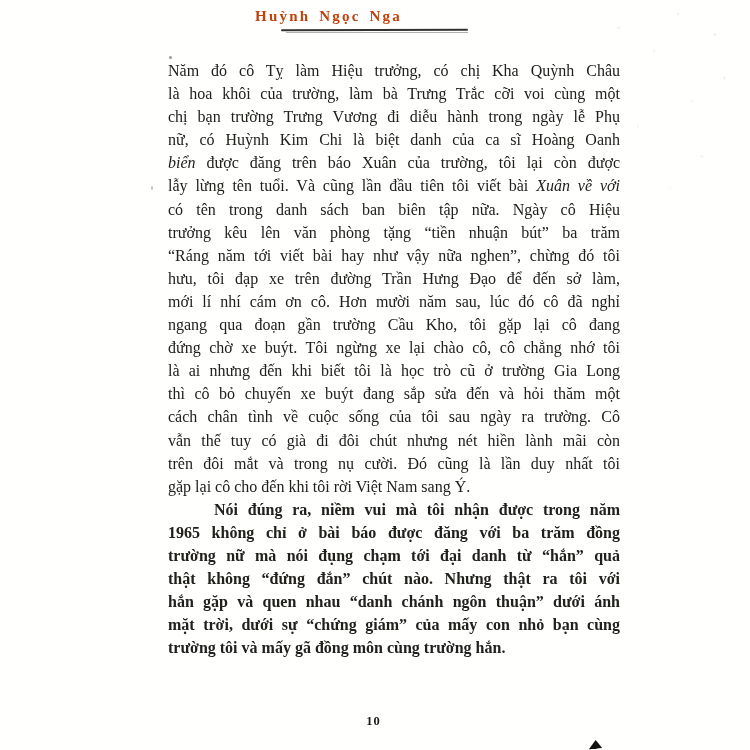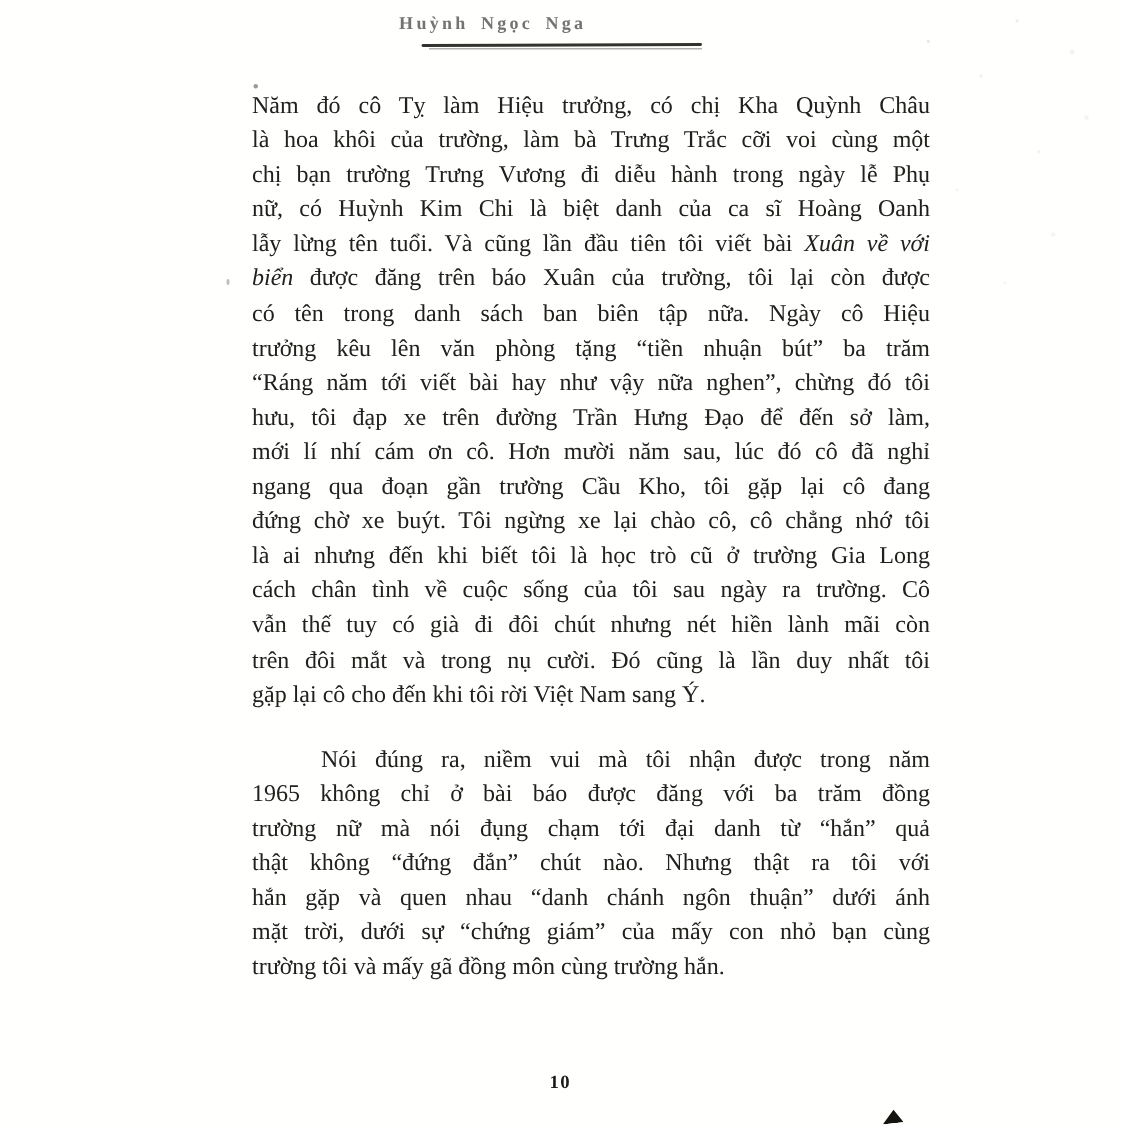--- a/index.html
+++ b/index.html
@@ -12,41 +12,41 @@
   .page{
     position:relative;
     width:750px;height:750px;
     background:#fffffe;
     color:#1f1e1c;
   }
   
   .running-head{
     position:absolute;top:8px;left:0;width:657px;
     text-align:center;
-    font-size:12px;font-weight:bold;
+    font-size:15px;font-weight:bold;
     letter-spacing:2.2px;word-spacing:3px;
-    color:#737373;
+    color:#c2410c;
   }
   .head-rule-main{
     position:absolute;top:29px;left:281px;width:187px;height:2px;
     background:#33322e;border-radius:1px;
     transform:rotate(-0.2deg);
   }
   .head-rule-echo{
     position:absolute;top:32px;left:286px;width:182px;height:1px;
     background:rgba(51,50,46,0.38);
   }
   
   .text-block{
     position:absolute;top:59px;left:168px;width:452px;
     font-size:16px;
     color:#21201d;
   }
   .paragraph{margin:0;padding:0;}
-  .paragraph + .paragraph{margin-top:20px;}
+  .paragraph + .paragraph{margin-top:0;font-weight:bold;}
   .line{
     height:23.1px;line-height:23.1px;
     white-space:nowrap;
     text-align:justify;
     text-align-last:justify;
   }
   .line.last{text-align-last:left;}
   .paragraph.indent .line:first-child{text-indent:46px;}
   .italic{font-style:italic;}
   
@@ -97,30 +97,31 @@
 
   <div class="speck speck-a"></div>
   <div class="speck speck-b"></div>
 
   <div class="text-block" id="text-block">
       <div class="paragraph">
         <div class="line"><span>Năm đó cô Tỵ làm Hiệu trưởng, có chị Kha Quỳnh Châu</span></div>
         <div class="line"><span>là hoa khôi của trường, làm bà Trưng Trắc cỡi voi cùng một</span></div>
         <div class="line"><span>chị bạn trường Trưng Vương đi diễu hành trong ngày lễ Phụ</span></div>
         <div class="line"><span>nữ, có Huỳnh Kim Chi là biệt danh của ca sĩ Hoàng Oanh</span></div>
+        <div class="line"><span class="italic">biển</span><span> được đăng trên báo Xuân của trường, tôi lại còn được</span></div>
         <div class="line"><span>lẫy lừng tên tuổi. Và cũng lần đầu tiên tôi viết bài </span><span class="italic">Xuân về với</span></div>
-        <div class="line"><span class="italic">biển</span><span> được đăng trên báo Xuân của trường, tôi lại còn được</span></div>
         <div class="line"><span>có tên trong danh sách ban biên tập nữa. Ngày cô Hiệu</span></div>
         <div class="line"><span>trưởng kêu lên văn phòng tặng “tiền nhuận bút” ba trăm</span></div>
         <div class="line"><span>“Ráng năm tới viết bài hay như vậy nữa nghen”, chừng đó tôi</span></div>
         <div class="line"><span>hưu, tôi đạp xe trên đường Trần Hưng Đạo để đến sở làm,</span></div>
         <div class="line"><span>mới lí nhí cám ơn cô. Hơn mười năm sau, lúc đó cô đã nghỉ</span></div>
         <div class="line"><span>ngang qua đoạn gần trường Cầu Kho, tôi gặp lại cô đang</span></div>
         <div class="line"><span>đứng chờ xe buýt. Tôi ngừng xe lại chào cô, cô chẳng nhớ tôi</span></div>
         <div class="line"><span>là ai nhưng đến khi biết tôi là học trò cũ ở trường Gia Long</span></div>
+        <div class="line"><span>thì cô bỏ chuyến xe buýt đang sắp sửa đến và hỏi thăm một</span></div>
         <div class="line"><span>cách chân tình về cuộc sống của tôi sau ngày ra trường. Cô</span></div>
         <div class="line"><span>vẫn thế tuy có già đi đôi chút nhưng nét hiền lành mãi còn</span></div>
         <div class="line"><span>trên đôi mắt và trong nụ cười. Đó cũng là lần duy nhất tôi</span></div>
         <div class="line last"><span>gặp lại cô cho đến khi tôi rời Việt Nam sang Ý.</span></div>
       </div>
       <div class="paragraph indent">
         <div class="line"><span>Nói đúng ra, niềm vui mà tôi nhận được trong năm</span></div>
         <div class="line"><span>1965 không chỉ ở bài báo được đăng với ba trăm đồng</span></div>
         <div class="line"><span>trường nữ mà nói đụng chạm tới đại danh từ “hắn” quả</span></div>
         <div class="line"><span>thật không “đứng đắn” chút nào. Nhưng thật ra tôi với</span></div>

